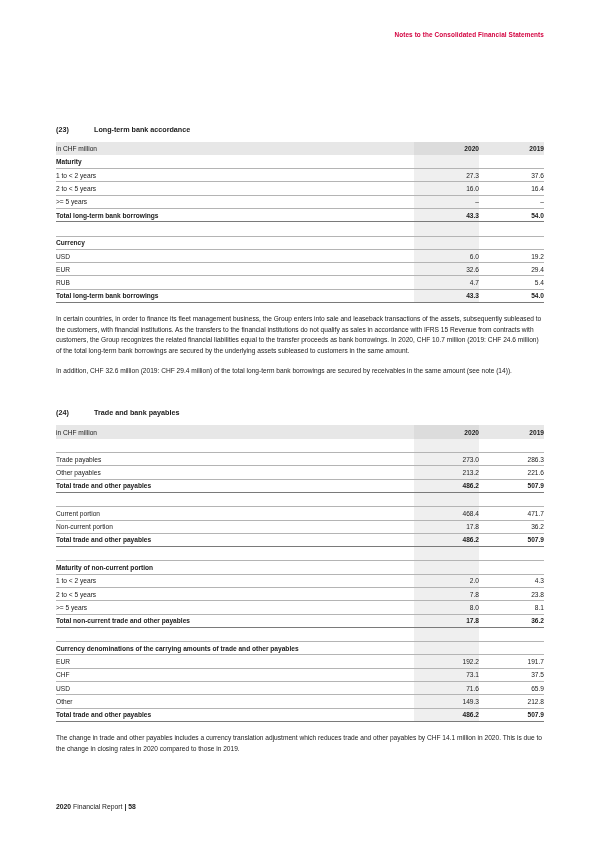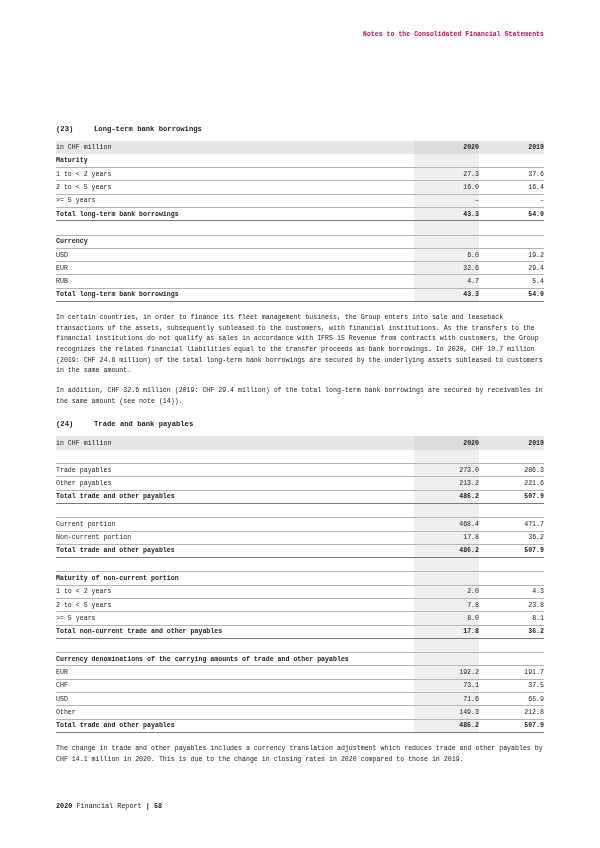--- a/index.html
+++ b/index.html
@@ -14,21 +14,20 @@
     color: #1a1a1a;
     -webkit-font-smoothing: antialiased;
   }
   .page {
     position: relative;
     width: 600px;
     height: 844px;
     box-sizing: border-box;
     padding: 0;
     overflow: hidden;
-    font-family: Liberation Mono, monospace;
   }
   .running-head {
     position: absolute;
     top: 31px;
     right: 56px;
     font-size: 6.4px;
     font-weight: bold;
     color: #d3003f;
     letter-spacing: 0.1px;
   }
@@ -137,21 +136,21 @@
 <body>
 
 <div class="page">
 
   <div class="running-head">Notes to the Consolidated Financial Statements</div>
 
   <div class="content">
 
     <div class="section-heading">
       <span class="num">(23)</span>
-      <span class="ttl">Long-term bank borrowings</span>
+      <span class="ttl">Long-term bank accordance</span>
     </div>
 
     <table class="fin">
       <colgroup>
           <col class="c-label">
           <col class="c-v1">
           <col class="c-v2">
         </colgroup>
       <tbody>
         <tr class="row-head">
@@ -216,21 +215,21 @@
           <td class="cell-label">Total long-term bank borrowings</td>
           <td class="cell-num shade">43.3</td>
           <td class="cell-num">54.0</td>
         </tr>
       </tbody>
     </table>
 
     <p class="body">In certain countries, in order to finance its fleet management business, the Group enters into sale and leaseback transactions of the assets, subsequently subleased to the customers, with financial institutions. As the transfers to the financial institutions do not qualify as sales in accordance with IFRS 15 Revenue from contracts with customers, the Group recognizes the related financial liabilities equal to the transfer proceeds as bank borrowings. In 2020, CHF 10.7 million (2019: CHF 24.6 million) of the total long-term bank borrowings are secured by the underlying assets subleased to customers in the same amount.</p>
     <p class="body tight">In addition, CHF 32.6 million (2019: CHF 29.4 million) of the total long-term bank borrowings are secured by receivables in the same amount (see note (14)).</p>
 
-    <div class="section-heading" style="margin-top:13px;">
+    <div class="section-heading" style="margin-top:32px;">
       <span class="num">(24)</span>
       <span class="ttl">Trade and bank payables</span>
     </div>
 
     <table class="fin">
       <colgroup>
           <col class="c-label">
           <col class="c-v1">
           <col class="c-v2">
         </colgroup>

